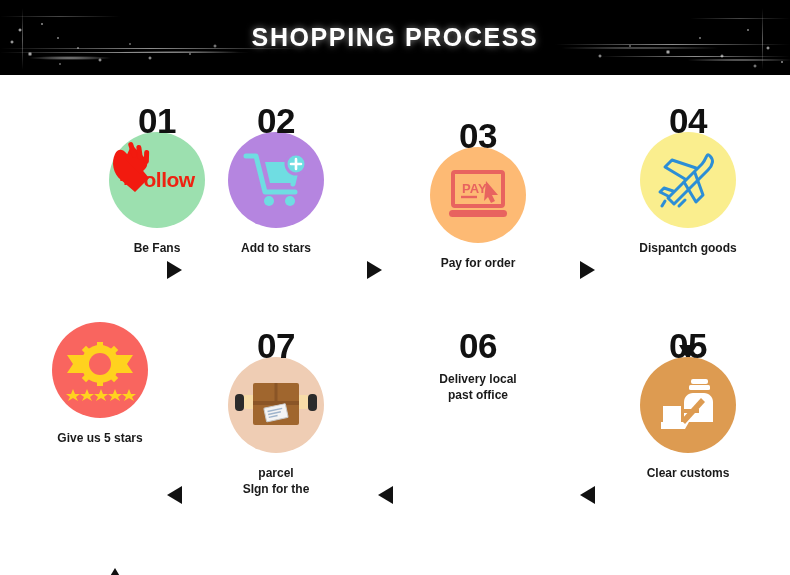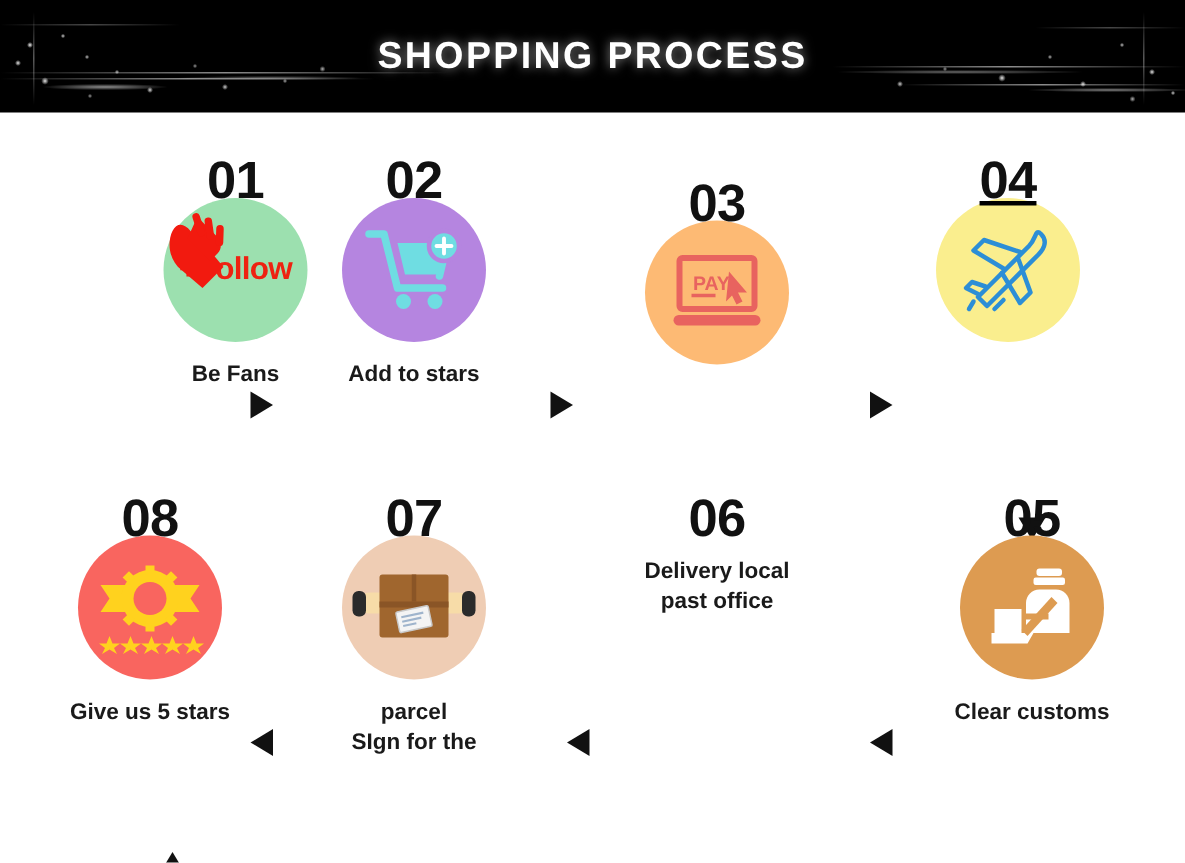--- a/index.html
+++ b/index.html
@@ -103,21 +103,21 @@
     position: absolute;
     left: 50%;
     top: 0;
     transform: translateX(-50%);
     width: 96px; height: 96px;
     border-radius: 50%;
     display: flex; align-items: center; justify-content: center;
   }
   .step-label {
     margin-top: 8px;
-    font-size: 15px;
+    font-size: 12px;
     font-weight: bold;
     color: #1a1a1a;
     line-height: 1.35;
     -webkit-text-stroke: 3px #ffffff;
     paint-order: stroke fill;
   }
 
   
   .c-green  { background: #9CE0AF; }
   .c-purple { background: #B585E0; }
@@ -231,40 +231,42 @@
       <div class="circle c-peach">
         <svg width="66" height="54" viewBox="0 0 66 54">
           <rect x="8" y="4" width="50" height="34" rx="2" fill="none" stroke="#E8635F" stroke-width="4"></rect>
           <rect x="4" y="42" width="58" height="7" rx="3.5" fill="#E8635F"></rect>
           <text x="17" y="25" font-family="Liberation Sans, sans-serif" font-size="13" font-weight="bold" fill="#E8635F">PAY</text>
           <path d="M16 29 H32" stroke="#E8635F" stroke-width="2.4"></path>
           <path d="M41 13 L53 27 L47 27 L50 33 L46 35 L43 29 L39 33 Z" fill="#E8635F"></path>
         </svg>
       </div>
     </div>
+    <div class="step-label">Pay for order</div>
   </div>
 
   <div class="arrow arrow-right" style="left:580px; top:186px;"></div>
 
-  <div class="step" style="left:572px; top:28px;text-decoration:underline;">
+  <div class="step" style="left:588px; top:28px;">
     <div class="step-num">04</div>
     <div class="circle-wrap">
       <div class="circle c-yellow">
         <svg width="72" height="72" viewBox="0 0 72 72">
           <g fill="none" stroke="#2C8ED6" stroke-width="3" stroke-linecap="round" stroke-linejoin="round">
             <path d="M58 12 C62 16 61 21 56 26 L30 52 L22 60 L16 54 L24 46 L50 20 C55 15 54 8 58 12 Z"></path>
             <path d="M44 24 L20 16 L13 23 L33 35"></path>
             <path d="M32 38 L44 58 L51 51 L43 29"></path>
             <path d="M21 47 L12 44 L8 48 L16 52"></path>
             <path d="M13 57 L10 62"></path>
             <path d="M27 62 L33 56"></path>
           </g>
         </svg>
       </div>
     </div>
+    <div class="step-label">Dispantch goods</div>
   </div>
 
   <div class="arrow arrow-down" style="left:679px; top:270px;"></div>
 
   <div class="step" style="left:588px; top:253px;">
     <div class="step-num">05</div>
     <div class="circle-wrap">
       <div class="circle c-orange">
         <svg width="66" height="58" viewBox="0 0 66 58">
           <g fill="#ffffff">
@@ -315,21 +317,20 @@
     </div>
     <div class="step-label">
       <div>parcel</div>
       <div>SIgn for the</div>
     </div>
   </div>
 
   <div class="arrow arrow-left" style="left:167px; top:411px;"></div>
 
   <div class="step" style="left:0px; top:253px;">
-    <div class="step-num">08</div>
     <div class="circle-wrap">
       <div class="circle c-coral">
         <svg width="78" height="62" viewBox="0 0 78 62">
           <path d="M6 16 H26 V34 H6 L12 25 Z" fill="#FFD21E"></path>
           <path d="M72 16 H52 V34 H72 L66 25 Z" fill="#FFD21E"></path>
           <circle cx="39" cy="25" r="19" fill="#FFD21E"></circle>
           <circle cx="39" cy="25" r="11" fill="#F9655F"></circle>
           <g fill="#FFD21E">
             <rect x="36" y="3" width="6" height="6"></rect>
             <rect x="36" y="41" width="6" height="6"></rect>

